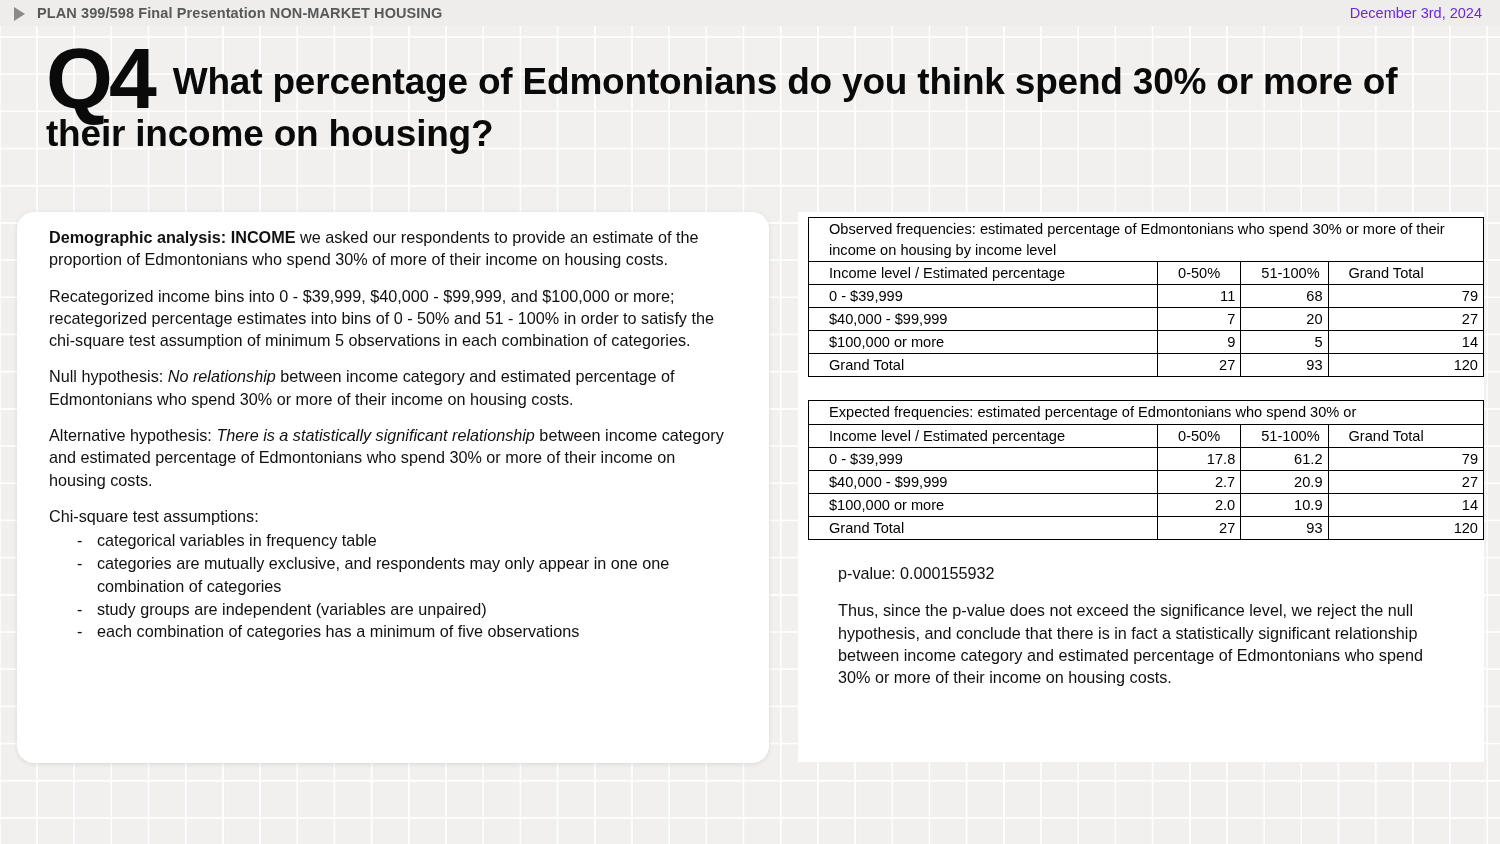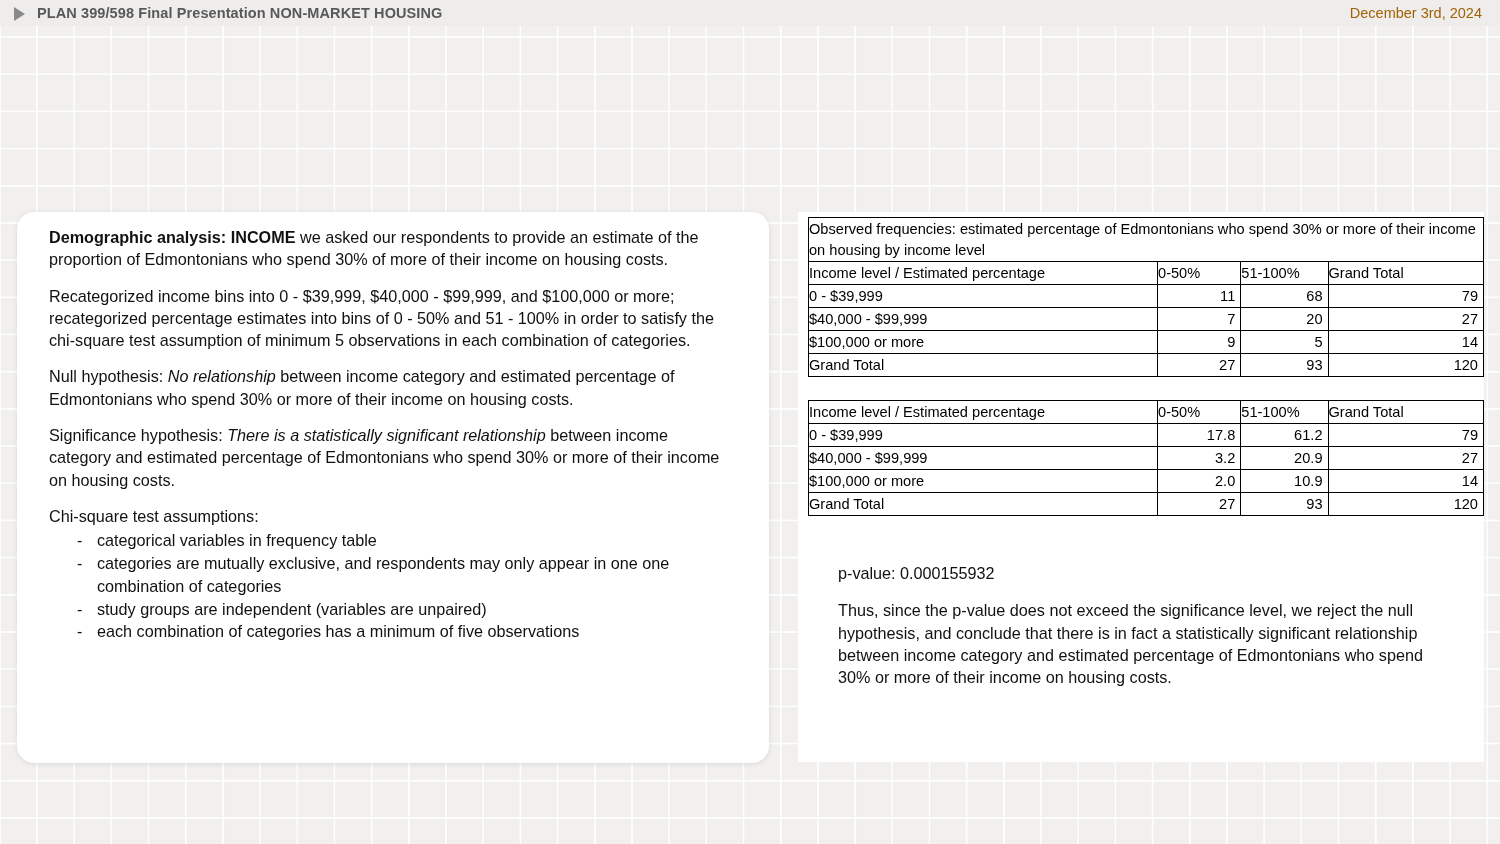--- a/index.html
+++ b/index.html
@@ -57,21 +57,21 @@
     font-size: 14.5px;
     font-weight: bold;
     color: #595959;
     letter-spacing: 0.1px;
     white-space: nowrap;
   }
   #header-date {
     position: absolute;
     right: 18px;
     font-size: 14.5px;
-    color: #a16207;
+    color: #6d28d9;
     white-space: nowrap;
   }
 
   
   #heading {
     position: absolute;
     left: 46px;
     top: 52px;
     width: 1420px;
     color: #0a0a0a;
@@ -149,21 +149,21 @@
   table.xl {
     border-collapse: collapse;
     table-layout: fixed;
     font-size: 14.6px;
     color: #000;
     background: #fff;
     border: 1.6px solid #000;
   }
   table.xl td {
     border: 1.1px solid #000;
-    padding: 1px 0;
+    padding: 1px 20px;
     line-height: 20px;
     white-space: nowrap;
     overflow: hidden;
   }
   table.xl td.num { text-align: right; padding-right: 5px; }
   table.xl td.capt {
     border-bottom: 1.1px solid #000;
     white-space: normal;
     line-height: 20.5px;
   }
@@ -206,35 +206,40 @@
 <div id="slide">
 
   <div id="header">
     <div id="header-left">
       <span class="play-tri"></span>
       <span id="header-title">PLAN 399/598 Final Presentation NON-MARKET HOUSING</span>
     </div>
     <span id="header-date">December 3rd, 2024</span>
   </div>
 
+  <div id="heading">
+    <div id="heading-line">
+      <span class="q-big">Q4</span><span>What percentage of Edmontonians do you think spend 30% or more of their income on housing?</span>
+    </div>
+  </div>
 
   <div id="left-card">
 
     <p>
       <b>Demographic analysis: INCOME</b><span> we asked our respondents to provide an estimate of the proportion of Edmontonians who spend 30% of more of their income on housing costs.</span>
     </p>
 
     <p>Recategorized income bins into 0 - $39,999, $40,000 - $99,999, and $100,000 or more; recategorized percentage estimates into bins of 0 - 50% and 51 - 100% in order to satisfy the chi-square test assumption of minimum 5 observations in each combination of categories.</p>
 
     <p>
       <span>Null hypothesis: </span><i>No relationship</i><span> between income category and estimated percentage of Edmontonians who spend 30% or more of their income on housing costs.</span>
     </p>
 
     <p>
-      <span>Significance hypothesis: </span><i>There is a statistically significant relationship</i><span> between income category and estimated percentage of Edmontonians who spend 30% or more of their income on housing costs.</span>
+      <span>Alternative hypothesis: </span><i>There is a statistically significant relationship</i><span> between income category and estimated percentage of Edmontonians who spend 30% or more of their income on housing costs.</span>
     </p>
 
     <p class="assump-head">Chi-square test assumptions:</p>
 
     <ul class="assump">
       <li>
         <span class="dash">-</span>
         <span class="txt">categorical variables in frequency table</span>
       </li>
       <li>
@@ -300,34 +305,37 @@
 
     <table class="xl" id="tbl-expected">
       <colgroup>
         <col style="width:348px">
           <col style="width:83px">
         <col style="width:87px">
           <col style="width:155px">
       </colgroup>
       <tbody>
         <tr>
+          <td class="capt caption-clip" colspan="4">Expected frequencies: estimated percentage of Edmontonians who spend 30% or</td>
+        </tr>
+        <tr>
           <td>Income level  /  Estimated percentage</td>
           <td>0-50%</td>
           <td>51-100%</td>
           <td>Grand Total</td>
         </tr>
         <tr>
           <td>0 - $39,999</td>
           <td class="num">17.8</td>
           <td class="num">61.2</td>
           <td class="num">79</td>
         </tr>
         <tr>
           <td>$40,000 - $99,999</td>
-          <td class="num">3.2</td>
+          <td class="num">2.7</td>
           <td class="num">20.9</td>
           <td class="num">27</td>
         </tr>
         <tr>
           <td>$100,000 or more</td>
           <td class="num">2.0</td>
           <td class="num">10.9</td>
           <td class="num">14</td>
         </tr>
         <tr>

